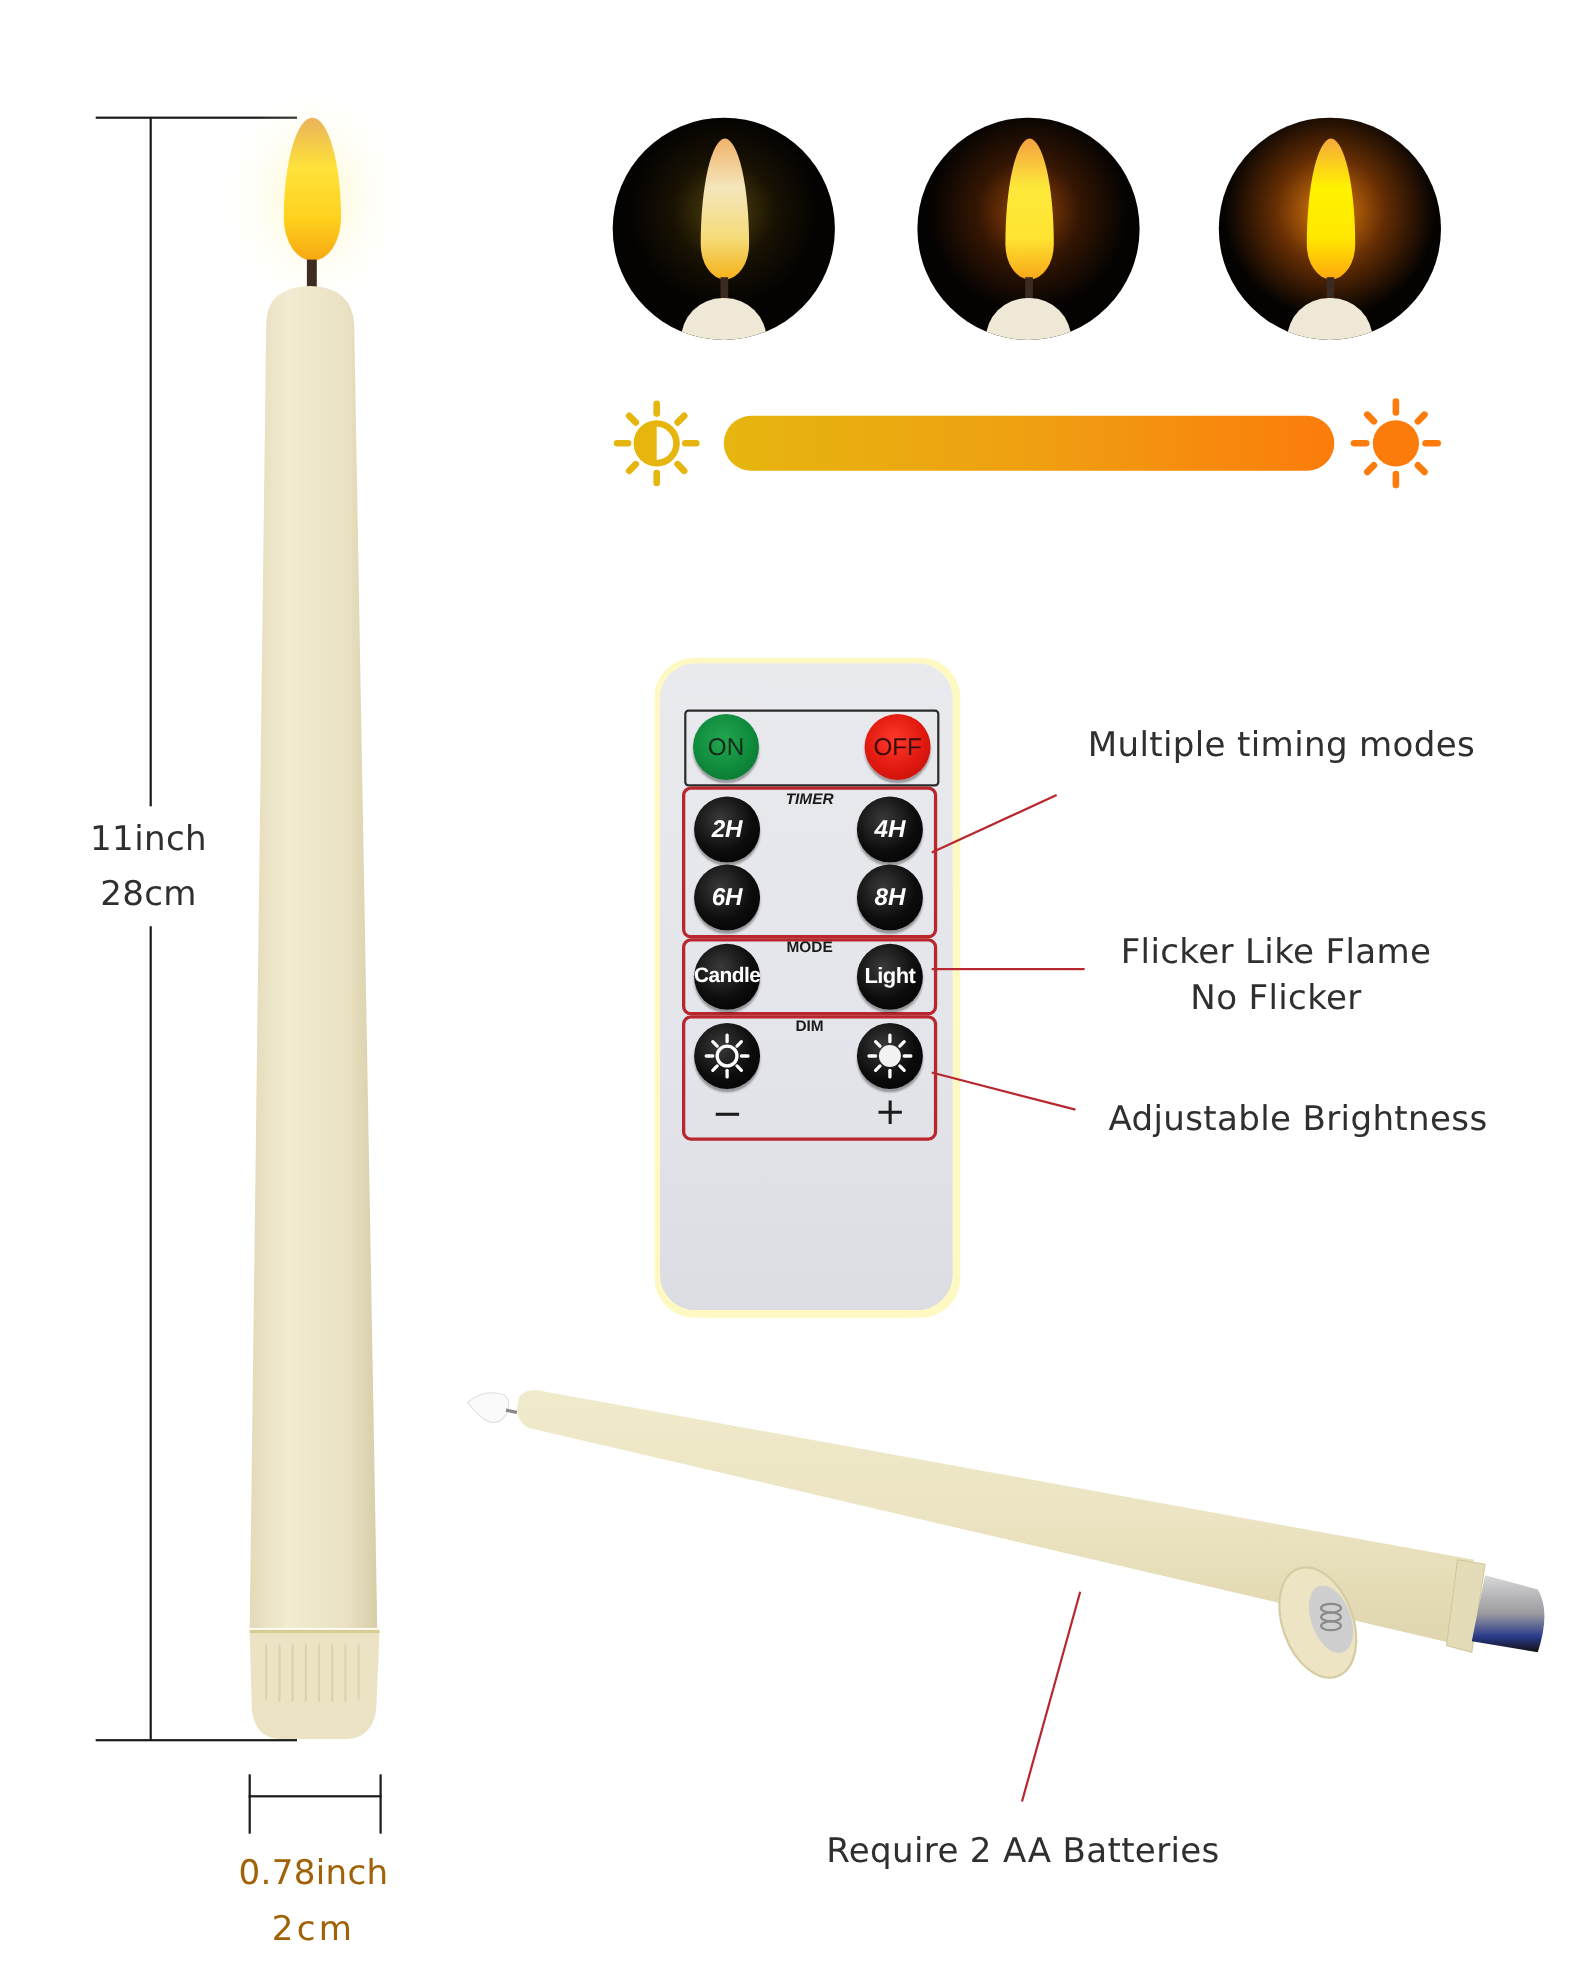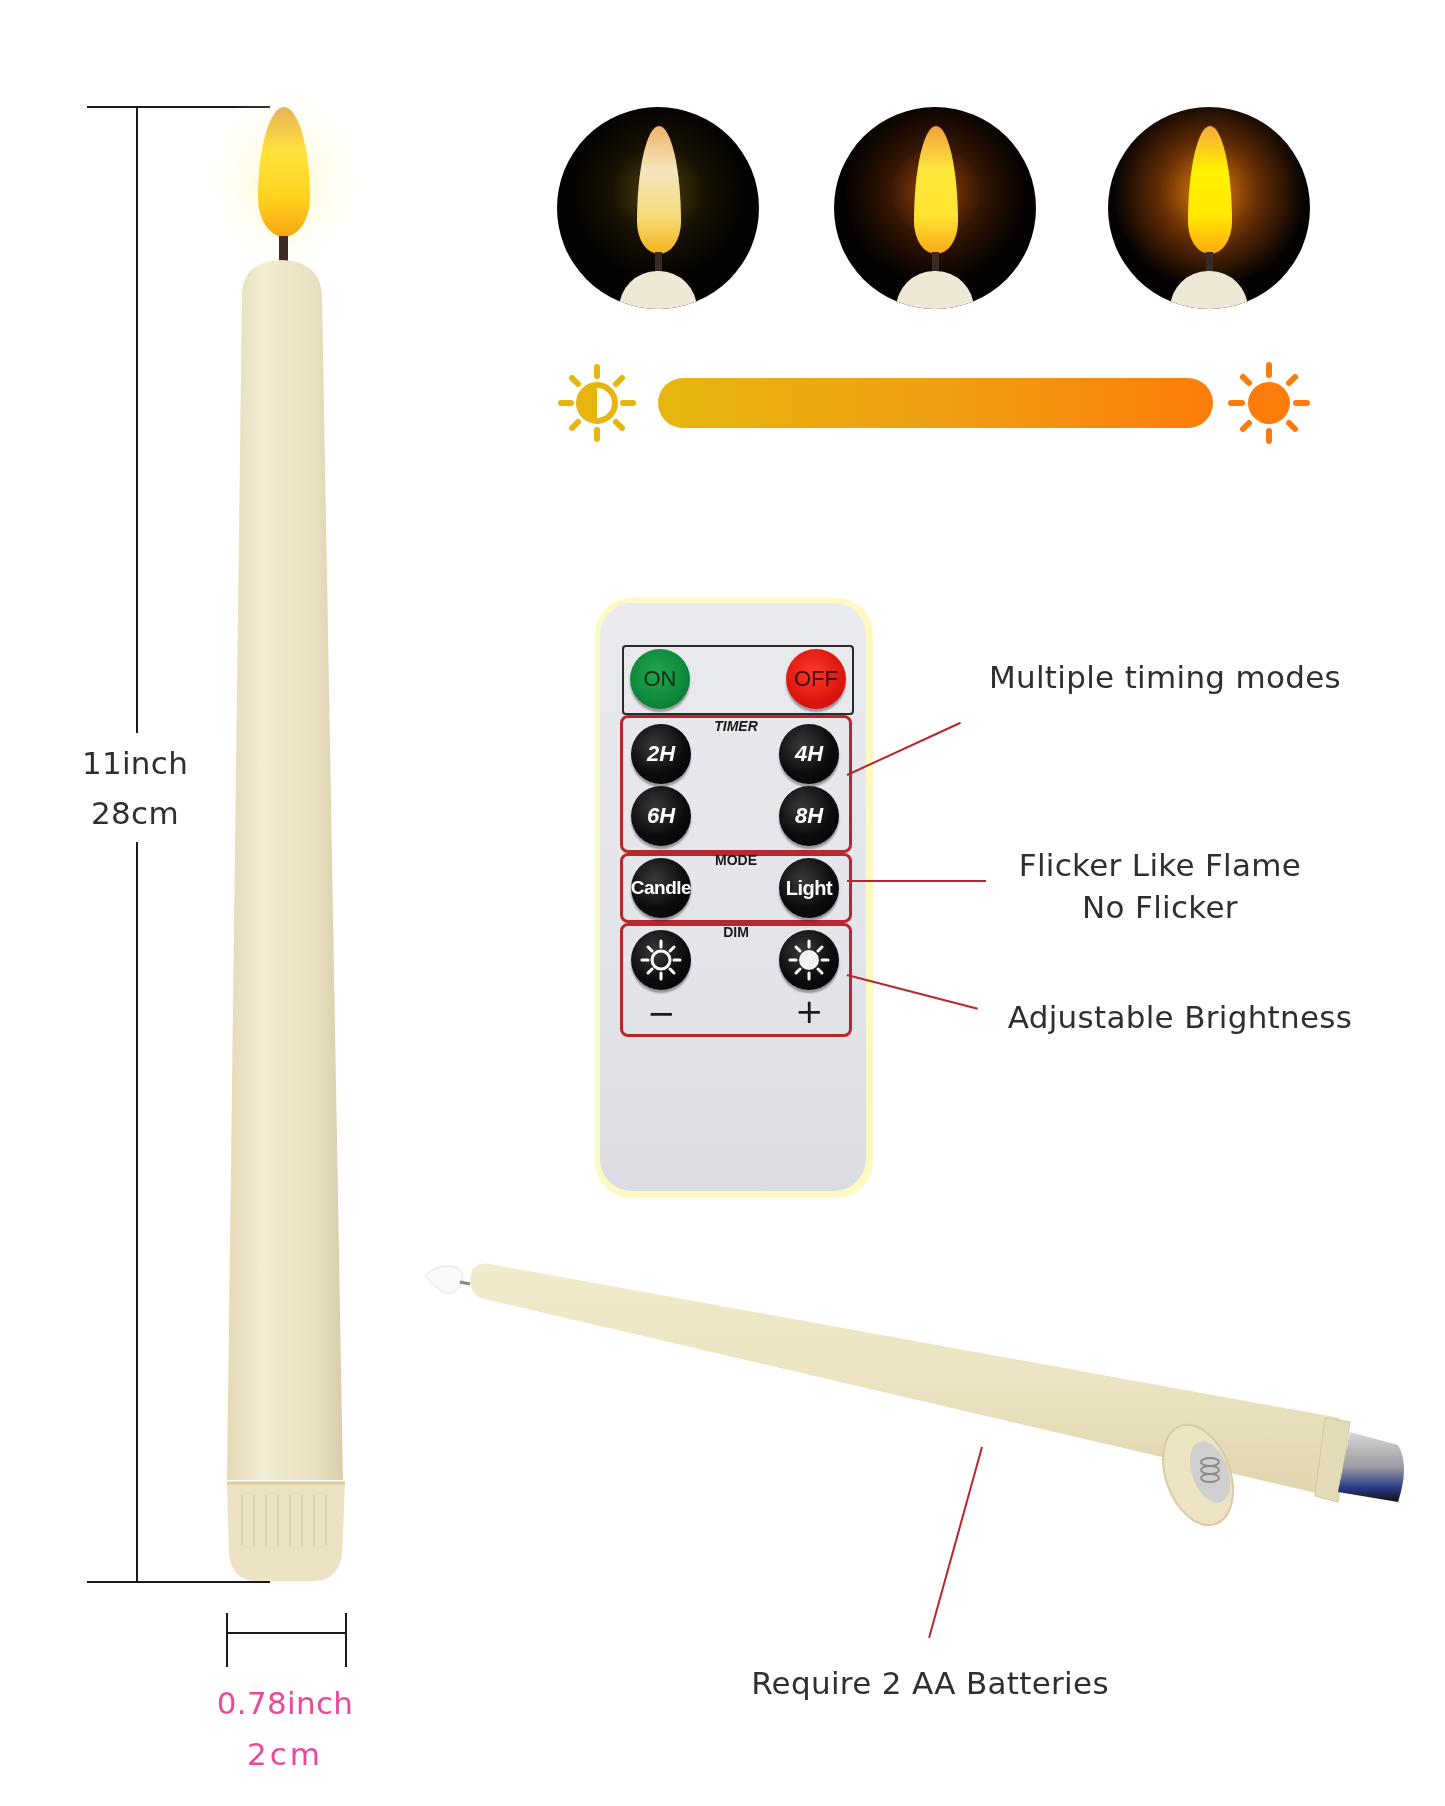--- a/index.html
+++ b/index.html
@@ -1,20 +1,20 @@
 <!DOCTYPE html>
 <html><head>
 <meta charset="utf-8">
 <style>
   html,body{margin:0;padding:0;background:#ffffff;}
   body{width:1445px;height:1806px;position:relative;overflow:hidden;font-family:"DejaVu Sans","Liberation Sans",sans-serif;color:#2b2b2b;}
   .abs{position:absolute;}
   .line{position:absolute;background:#1a1a1a;}
   .lbl{position:absolute;font-size:31px;color:#2f2f2f;text-align:center;line-height:42px;letter-spacing:0.3px;}
-  .lbl-dark{color:#ec4899;}
+  .lbl-dark{color:#a16207;}
   
   .flame-glow{position:absolute;left:205px;top:80px;width:160px;height:200px;border-radius:50%;background:radial-gradient(ellipse at center, rgba(255,240,150,0.45) 0%, rgba(255,250,210,0.2) 45%, rgba(255,255,255,0) 70%);}
   .flame{position:absolute;border-radius:50% 50% 50% 50% / 70% 70% 30% 30%;}
   .wick{position:absolute;background:#3e2c22;}
   
   .circ{position:absolute;width:202px;height:202px;border-radius:50%;background:#050302;overflow:hidden;}
   .circ .glow{position:absolute;left:0;top:0;width:100%;height:100%;}
   .circ .cf{position:absolute;left:80px;top:19px;width:44px;height:128px;border-radius:50% 50% 50% 50% / 75% 75% 25% 25%;}
   .circ .cw{position:absolute;left:98px;top:145px;width:7px;height:24px;background:#3a2a22;}
   .circ .ct{position:absolute;left:62px;top:164px;width:78px;height:60px;border-radius:38px 38px 0 0;background:#efe8d6;}

